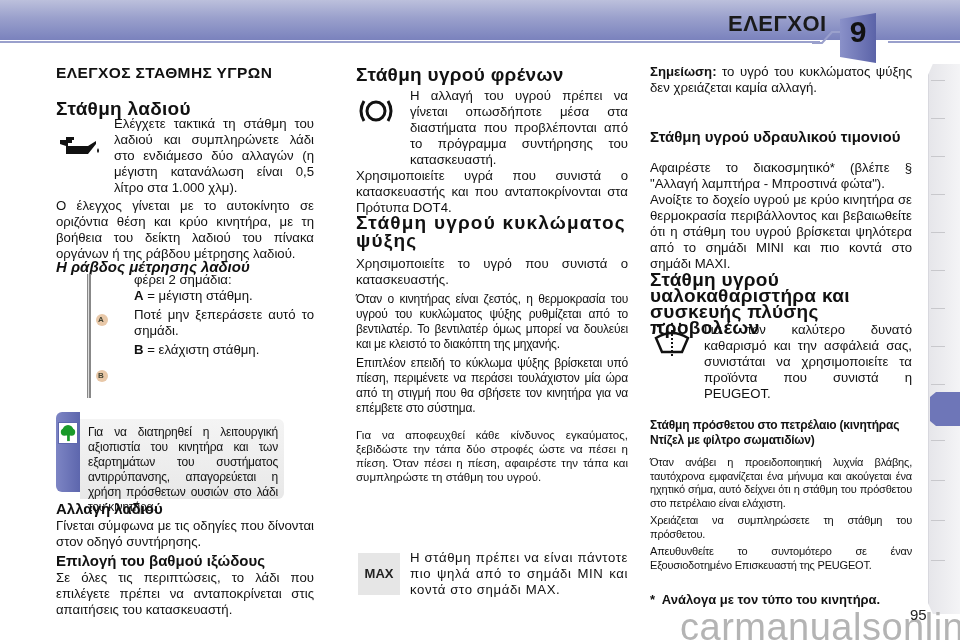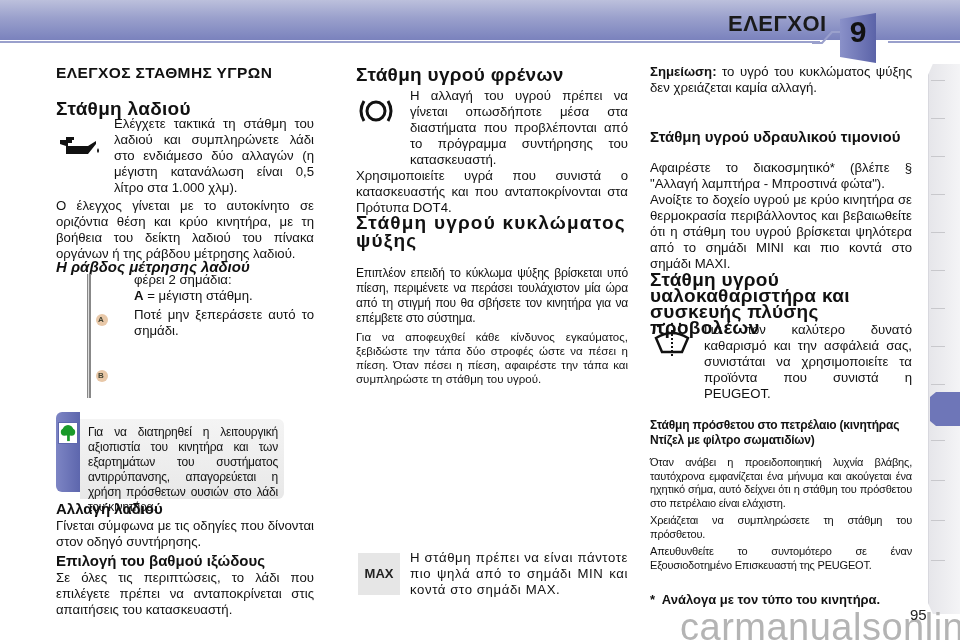--- a/index.html
+++ b/index.html
@@ -99,20 +99,21 @@
   <rect x="6" y="0" width="1" height="124" fill="#ddd"></rect>
   <circle cx="20" cy="46" r="6" fill="#e8c8a8"></circle>
   <circle cx="20" cy="102" r="6" fill="#e8c8a8"></circle>
 </svg>
 <div class="col" style="left:98px; top:315px; font-size:8px; font-weight:bold; color:#443;">A</div>
 <div class="col" style="left:98px; top:371px; font-size:8px; font-weight:bold; color:#443;">B</div>
 <div class="col p" style="left:134px; top:272px; width:180px; text-align:left;">
   <div>φέρει 2 σημάδια:</div>
   <div><span class="bold">A</span><span> = μέγιστη στάθμη.</span></div>
   <div style="margin-top:3px; text-align:justify; text-align-last:left;">Ποτέ μην ξεπεράσετε αυτό το σημάδι.</div>
+  <div style="margin-top:3px;"><span class="bold">B</span><span> = ελάχιστη στάθμη.</span></div>
 </div>
 
 <div class="note-box">
   <div class="note-bar"></div>
   <svg class="note-icon" viewBox="0 0 20 22">
     <circle cx="10" cy="8" r="6" fill="#1a9a2a"></circle>
       <circle cx="6" cy="10" r="4" fill="#1a9a2a"></circle>
       <circle cx="14" cy="10" r="4" fill="#1a9a2a"></circle>
     <rect x="9" y="12" width="3" height="8" fill="#1a9a2a"></rect>
   </svg>
@@ -130,22 +131,24 @@
   <path d="M6 5 q-6 10 0 20" fill="none" stroke="#111" stroke-width="3"></path>
   <path d="M30 5 q6 10 0 20" fill="none" stroke="#111" stroke-width="3"></path>
 </svg>
 <div class="col p" style="left:356px; top:88px; width:272px;">
   <div style="padding-left:54px;">Η αλλαγή του υγρού πρέπει να γίνεται οπωσδήποτε μέσα στα διαστήματα που προβλέπονται από το πρόγραμμα συντήρησης του κατασκευαστή.</div>
   <div style="">Χρησιμοποιείτε υγρά που συνιστά ο κατασκευαστής και που ανταποκρίνονται στα Πρότυπα DOT4.</div>
 </div>
 
 <div class="col h-sec" style="left:356px; top:214px; width:272px; letter-spacing:1.2px; line-height:18px;">Στάθμη υγρού κυκλώματος ψύξης</div>
 <div class="col p" style="left:356px; top:256px; width:272px;">
-  <div style="margin-top:10px;" class="p-cond">Επιπλέον επειδή το κύκλωμα ψύξης βρίσκεται υπό πίεση, περιμένετε να περάσει τουλάχιστον μία ώρα από τη στιγμή που θα σβήσετε τον κινητήρα για να επέμβετε στο σύστημα.</div>
-  <div style="margin-top:4px; font-size:11.5px; line-height:14px;">Για να αποφευχθεί κάθε κίνδυνος εγκαύματος, ξεβιδώστε την τάπα δύο στροφές ώστε να πέσει η πίεση. Όταν πέσει η πίεση, αφαιρέστε την τάπα και συμπληρώστε τη στάθμη του υγρού.</div>
+  <div>Χρησιμοποιείτε το υγρό που συνιστά ο κατασκευαστής.</div>
+  <div style="margin-top:4px;" class="p-cond">Όταν ο κινητήρας είναι ζεστός, η θερμοκρασία του υγρού του κυκλώματος ψύξης ρυθμίζεται από το βεντιλατέρ. Το βεντιλατέρ όμως μπορεί να δουλεύει και με κλειστό το διακόπτη της μηχανής.</div>
+  <div style="margin-top:4px;" class="p-cond">Επιπλέον επειδή το κύκλωμα ψύξης βρίσκεται υπό πίεση, περιμένετε να περάσει τουλάχιστον μία ώρα από τη στιγμή που θα σβήσετε τον κινητήρα για να επέμβετε στο σύστημα.</div>
+  <div style="margin-top:12px; font-size:11.5px; line-height:14px;">Για να αποφευχθεί κάθε κίνδυνος εγκαύματος, ξεβιδώστε την τάπα δύο στροφές ώστε να πέσει η πίεση. Όταν πέσει η πίεση, αφαιρέστε την τάπα και συμπληρώστε τη στάθμη του υγρού.</div>
 </div>
 <div class="max-badge">MAX</div>
 <div class="col p" style="left:410px; top:550px; width:218px; letter-spacing:0.6px;">Η στάθμη πρέπει να είναι πάντοτε πιο ψηλά από το σημάδι MIN και κοντά στο σημάδι MAX.</div>
 
 <div class="col p" style="left:650px; top:64px; width:262px;">
   <span class="bold">Σημείωση:</span><span> το υγρό του κυκλώματος ψύξης δεν χρειάζεται καμία αλλαγή.</span>
 </div>
 <div class="col h-sub" style="left:650px; top:128px; width:262px;">Στάθμη υγρού υδραυλικού τιμονιού</div>
 <div class="col p" style="left:650px; top:160px; width:262px;">
   <div>Αφαιρέστε το διακοσμητικό* (βλέπε § "Αλλαγή λαμπτήρα - Μπροστινά φώτα").</div>

